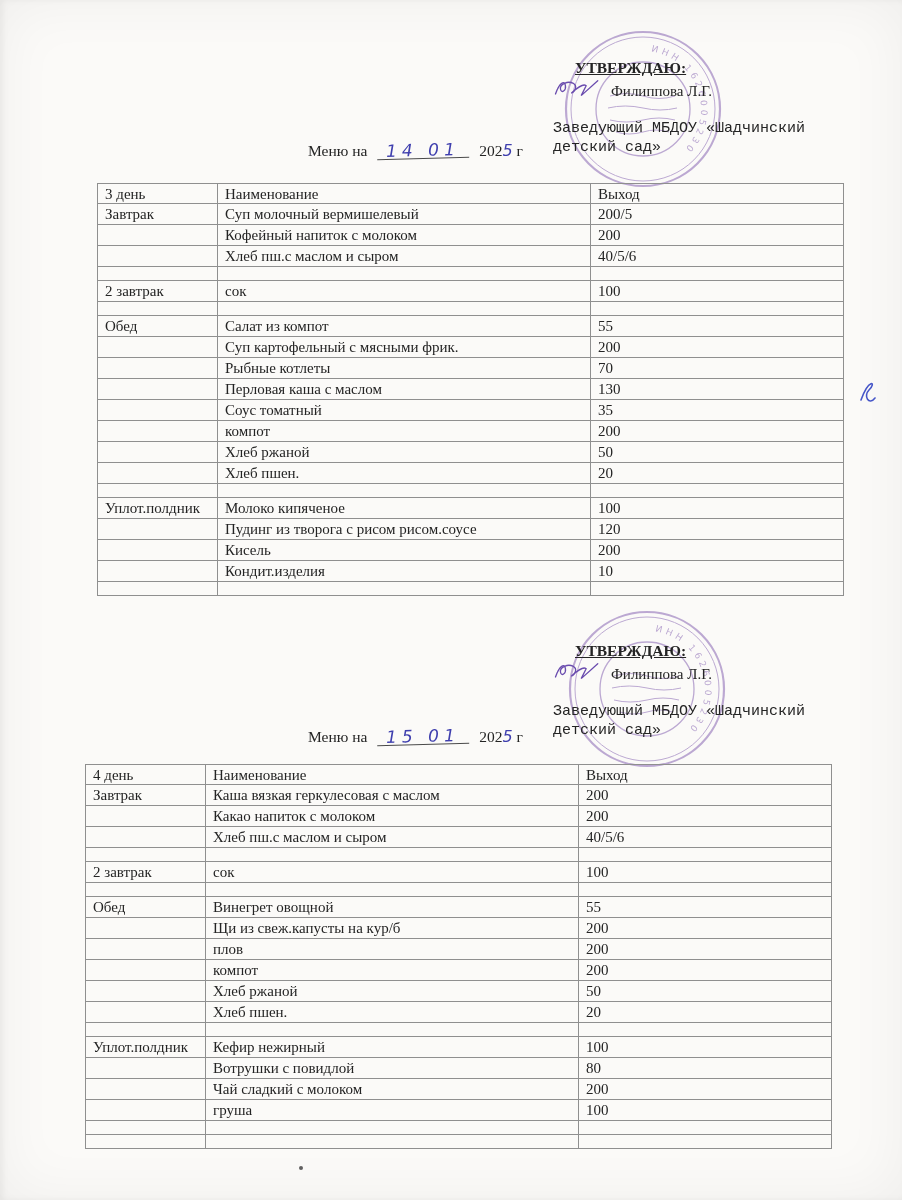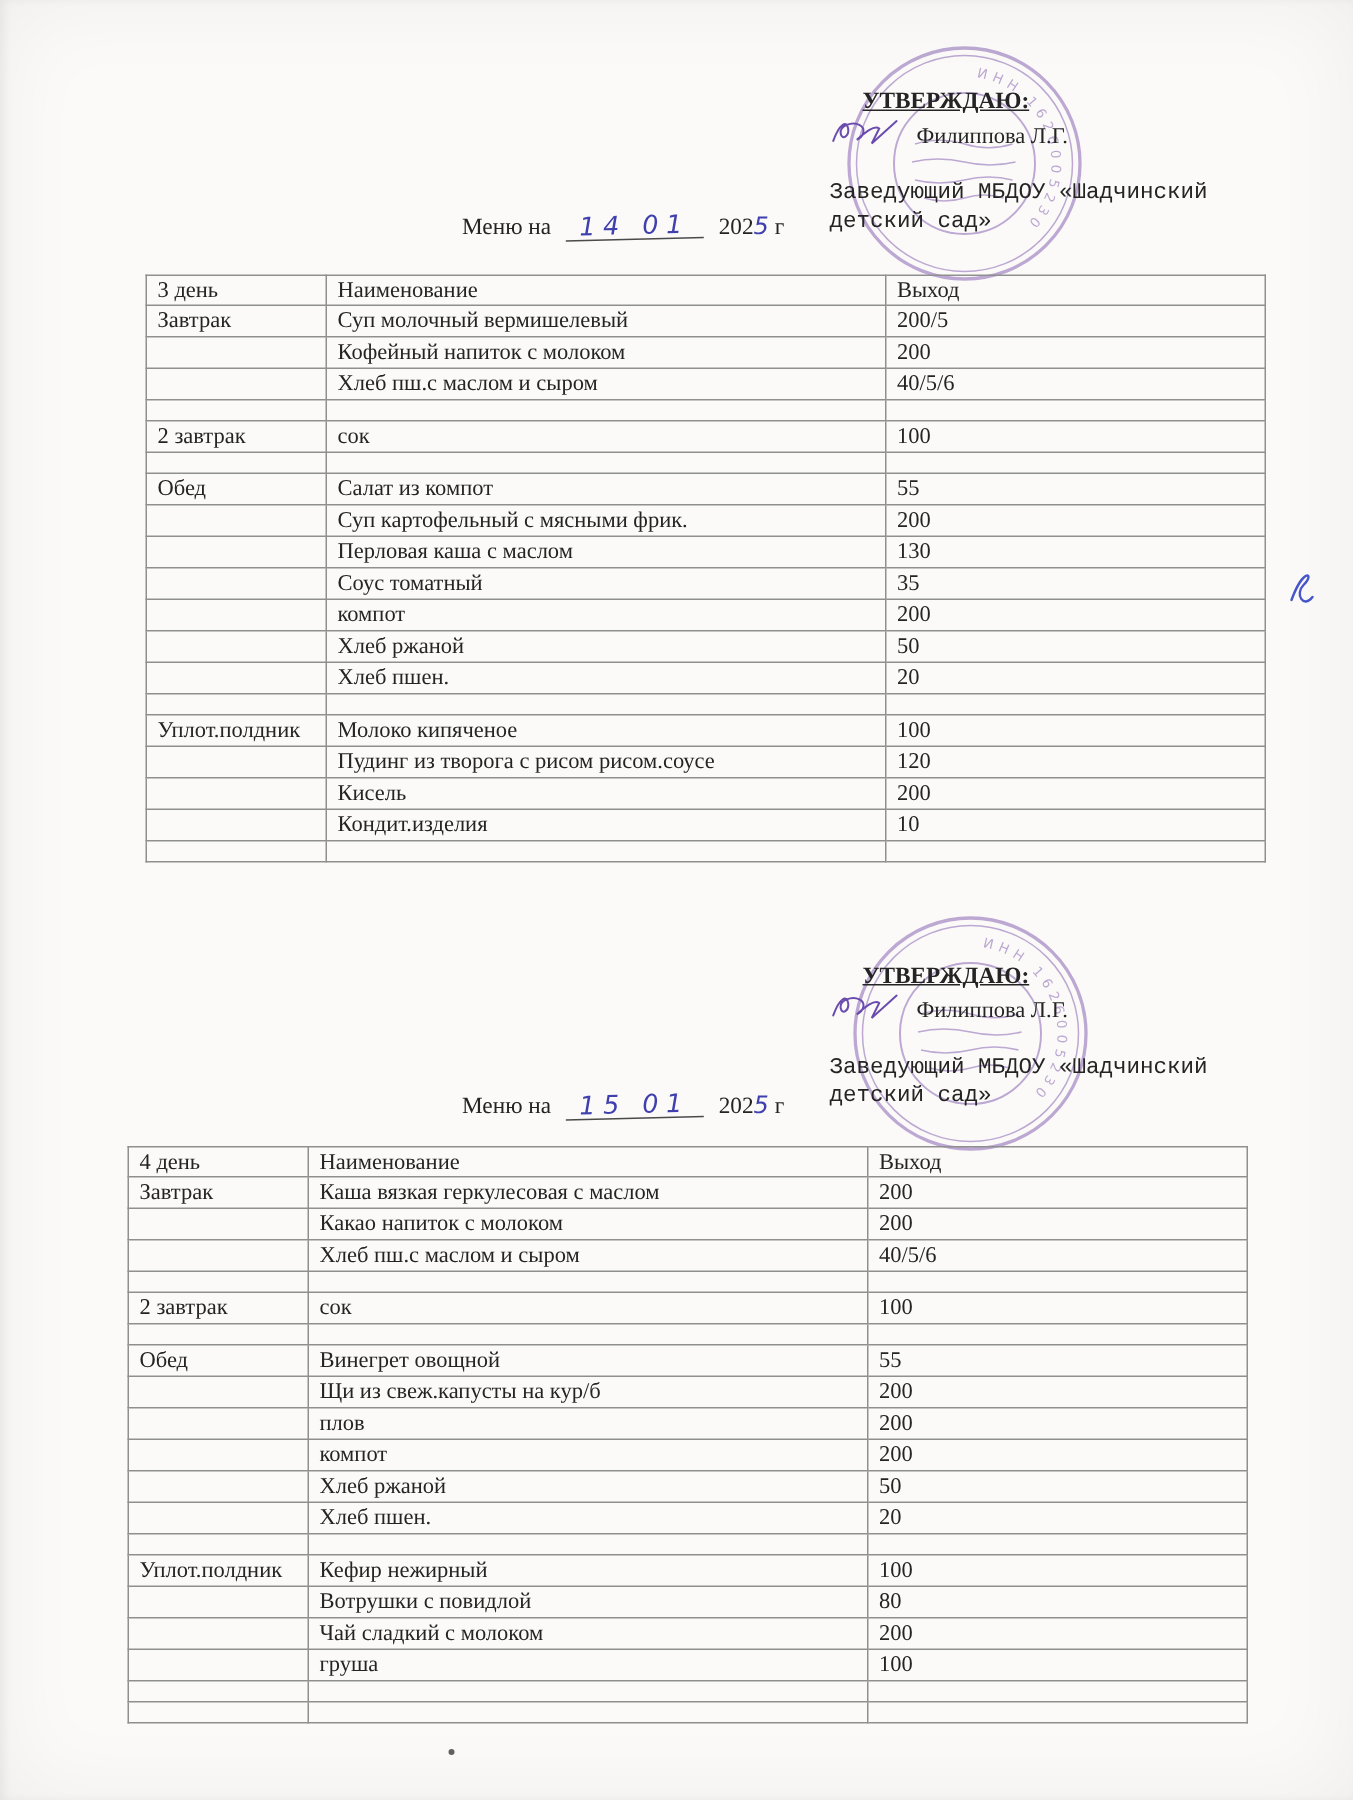--- a/index.html
+++ b/index.html
@@ -186,20 +186,25 @@
           <td>Салат из компот</td>
           <td>55</td>
         </tr>
 
         <tr class="menu-row">
           <td></td>
           <td>Суп картофельный с мясными фрик.</td>
           <td>200</td>
         </tr>
 
+        <tr class="menu-row">
+          <td></td>
+          <td>Рыбные котлеты</td>
+          <td>70</td>
+        </tr>
 
         <tr class="menu-row">
           <td></td>
           <td>Перловая каша с маслом</td>
           <td>130</td>
         </tr>
 
         <tr class="menu-row">
           <td></td>
           <td>Соус томатный</td>

